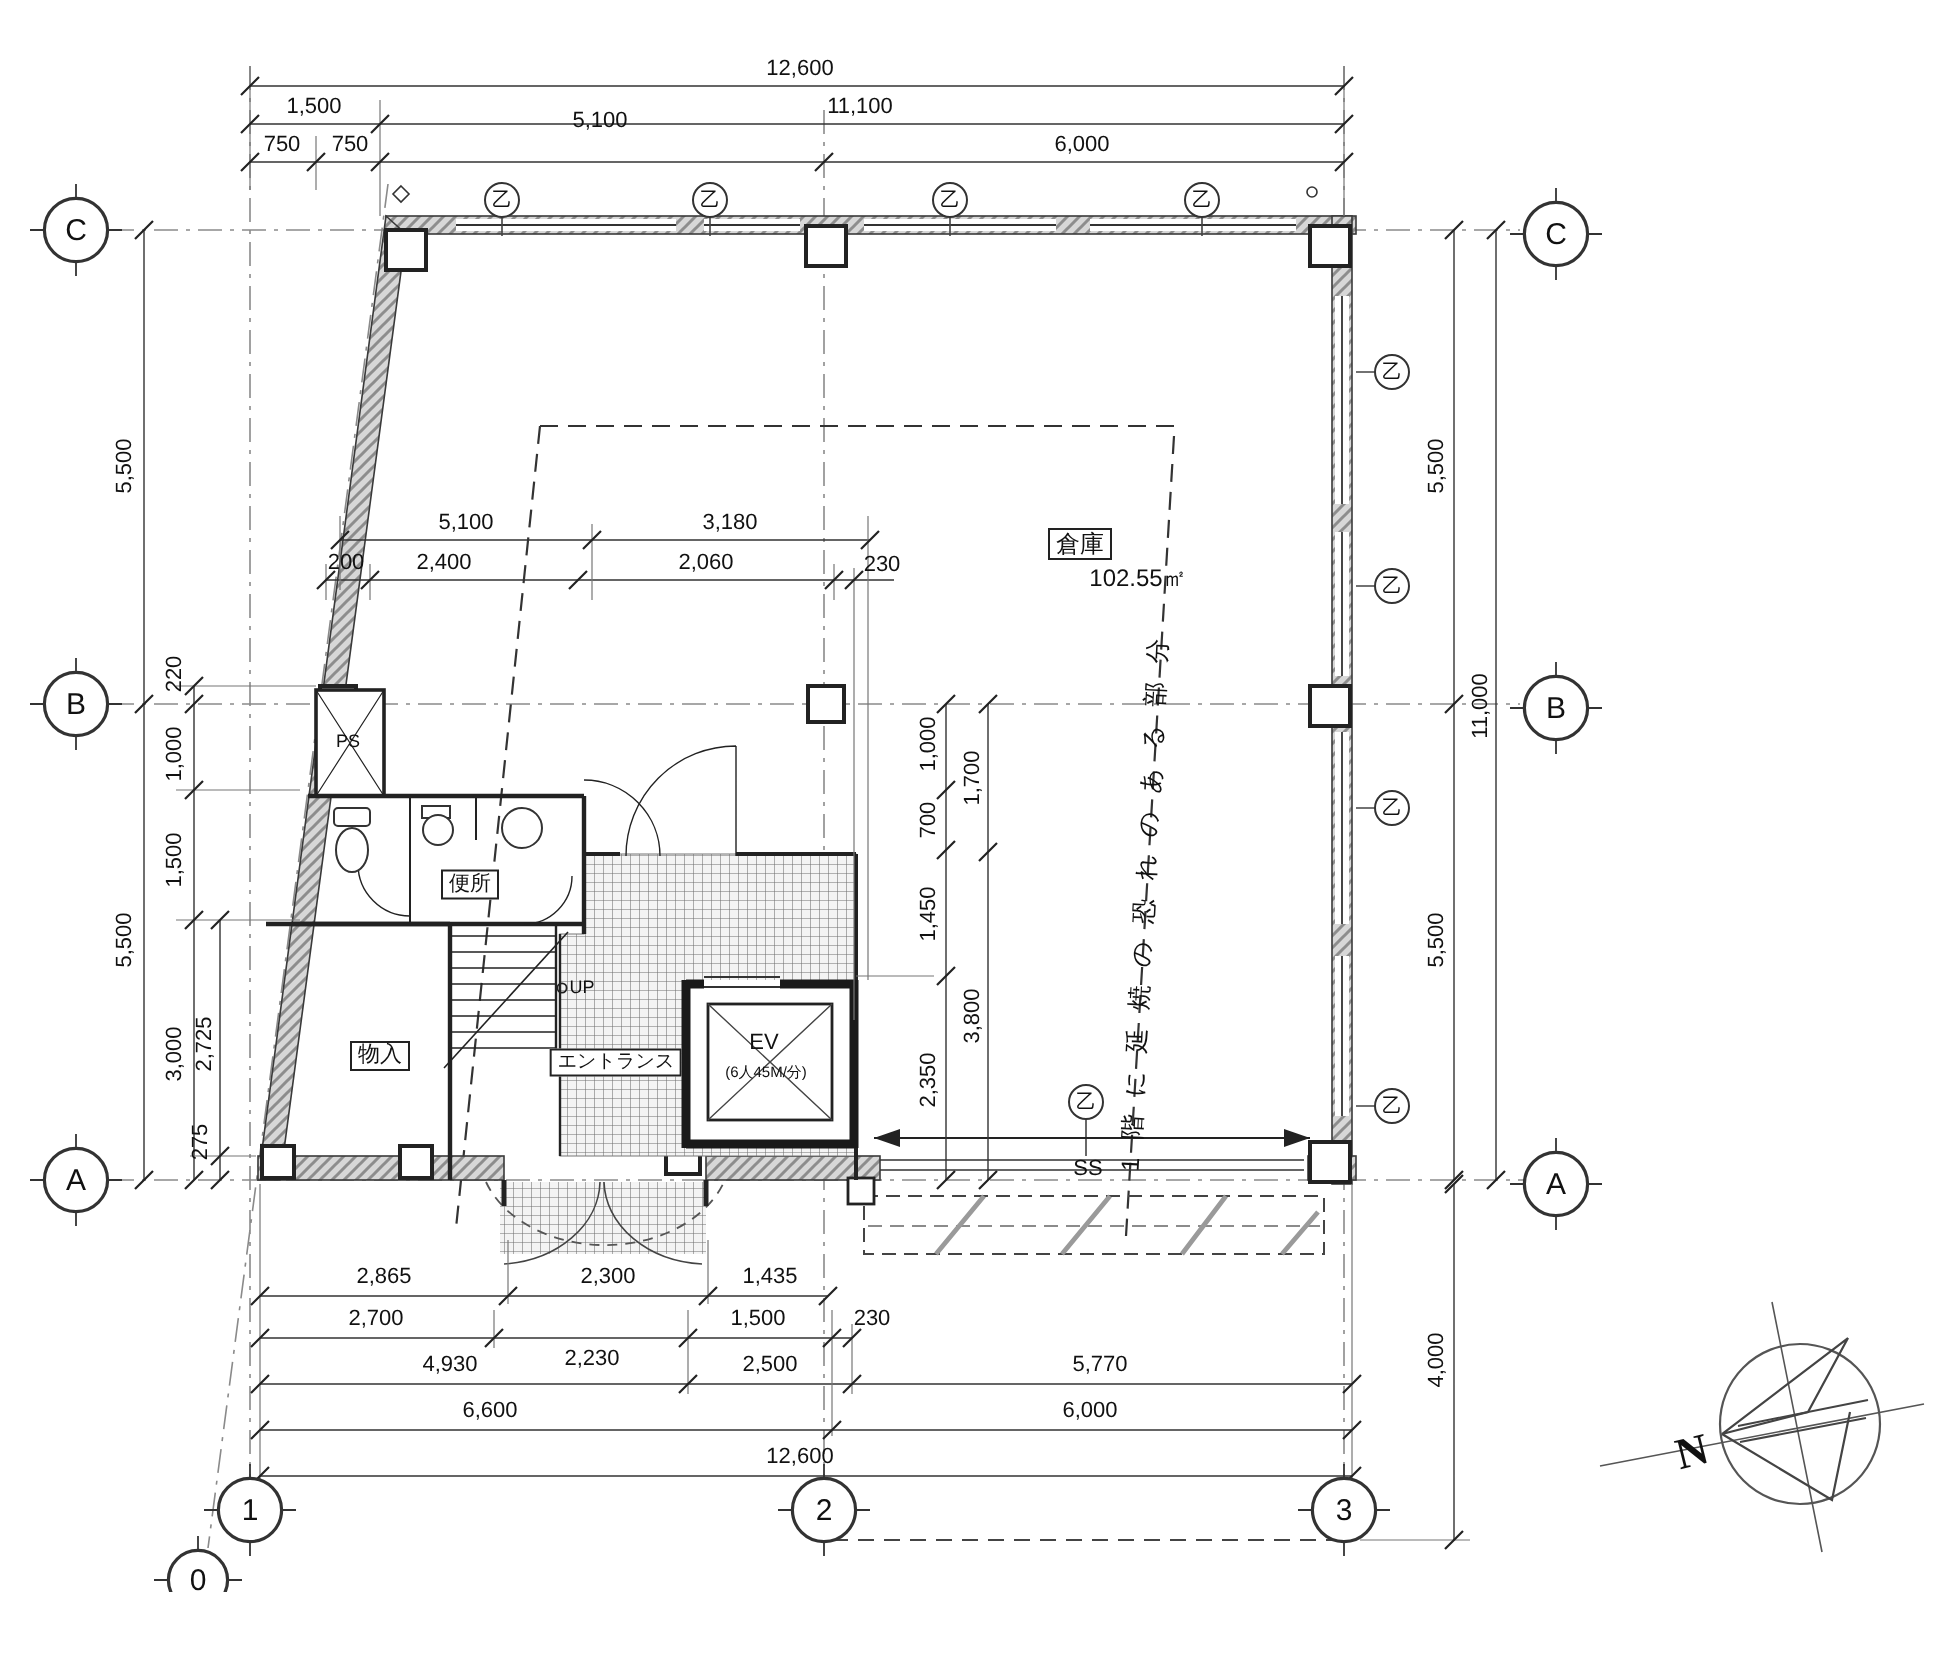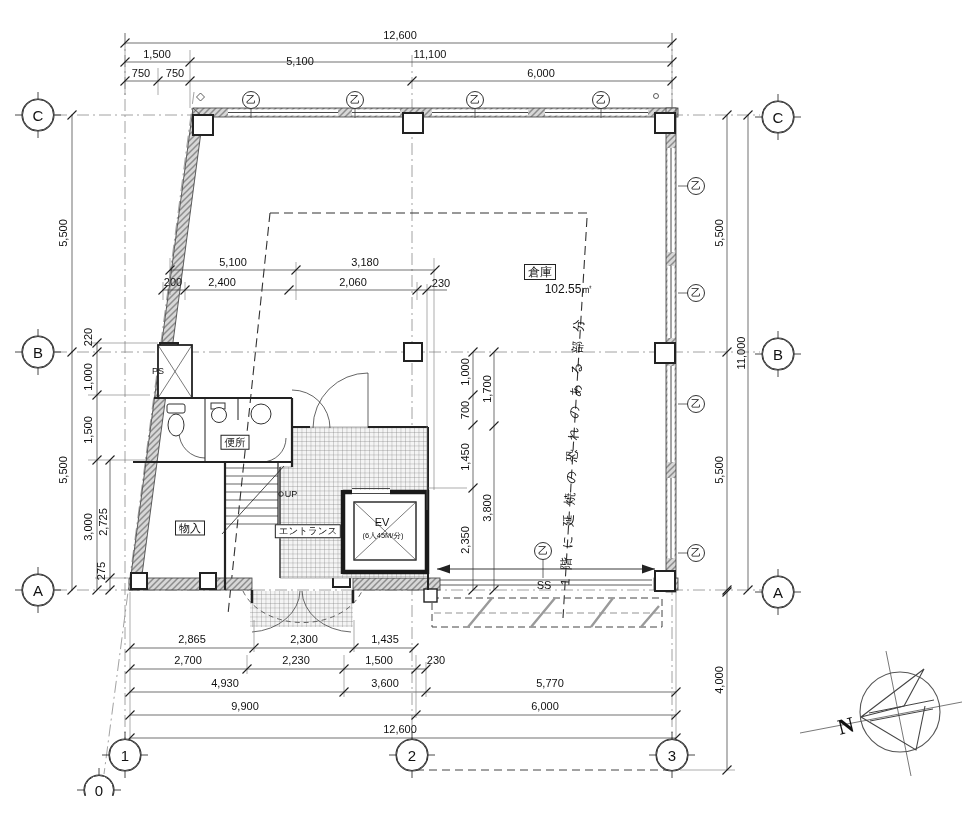--- a/index.html
+++ b/index.html
@@ -248,38 +248,38 @@
 <span class="lbl v" style="left:487px;top:389px">1,700</span>
 <span class="lbl v" style="left:465px;top:410px">700</span>
 <span class="lbl v" style="left:465px;top:457px">1,450</span>
 <span class="lbl v" style="left:487px;top:508px">3,800</span>
 <span class="lbl v" style="left:465px;top:540px">2,350</span>
 
 <span class="lbl" style="left:192px;top:639px">2,865</span>
 <span class="lbl" style="left:304px;top:639px">2,300</span>
 <span class="lbl" style="left:385px;top:639px">1,435</span>
 <span class="lbl" style="left:188px;top:660px">2,700</span>
-<span class="lbl" style="left:296px;top:660px">2,230</span>
+<span class="lbl" style="left:296px;top:680px">2,230</span>
 <span class="lbl" style="left:379px;top:660px">1,500</span>
 <span class="lbl" style="left:436px;top:660px">230</span>
 <span class="lbl" style="left:225px;top:683px">4,930</span>
-<span class="lbl" style="left:385px;top:683px">3,600</span>
+<span class="lbl" style="left:385px;top:683px">2,500</span>
 <span class="lbl" style="left:550px;top:683px">5,770</span>
-<span class="lbl" style="left:245px;top:706px">9,900</span>
+<span class="lbl" style="left:245px;top:706px">6,600</span>
 <span class="lbl" style="left:545px;top:706px">6,000</span>
 <span class="lbl" style="left:400px;top:729px">12,600</span>
 
 <span class="lbl boxed room" style="left:540px;top:272px">倉庫</span>
 <span class="lbl room" style="left:569px;top:289px">102.55㎡</span>
 <span class="lbl boxed" style="left:235px;top:442px;font-size:10.5px">便所</span>
 <span class="lbl boxed" style="left:190px;top:528px;font-size:11px">物入</span>
 <span class="lbl boxed" style="left:308px;top:531px;font-size:9.5px">エントランス</span>
 <span class="lbl" style="left:382px;top:522px;font-size:11px">EV</span>
 <span class="lbl tiny" style="left:383px;top:536px">(6人45M/分)</span>
-<span class="lbl small" style="left:158px;top:371px">PS</span>
+<span class="lbl small" style="left:174px;top:371px">PS</span>
 <span class="lbl small" style="left:291px;top:494px">UP</span>
 <span class="lbl" style="left:544px;top:585px">SS</span>
 
 <span class="fd" style="left:251px;top:100px">乙</span>
 <span class="fd" style="left:355px;top:100px">乙</span>
 <span class="fd" style="left:475px;top:100px">乙</span>
 <span class="fd" style="left:601px;top:100px">乙</span>
 <span class="fd" style="left:696px;top:186px">乙</span>
 <span class="fd" style="left:696px;top:293px">乙</span>
 <span class="fd" style="left:696px;top:404px">乙</span>

